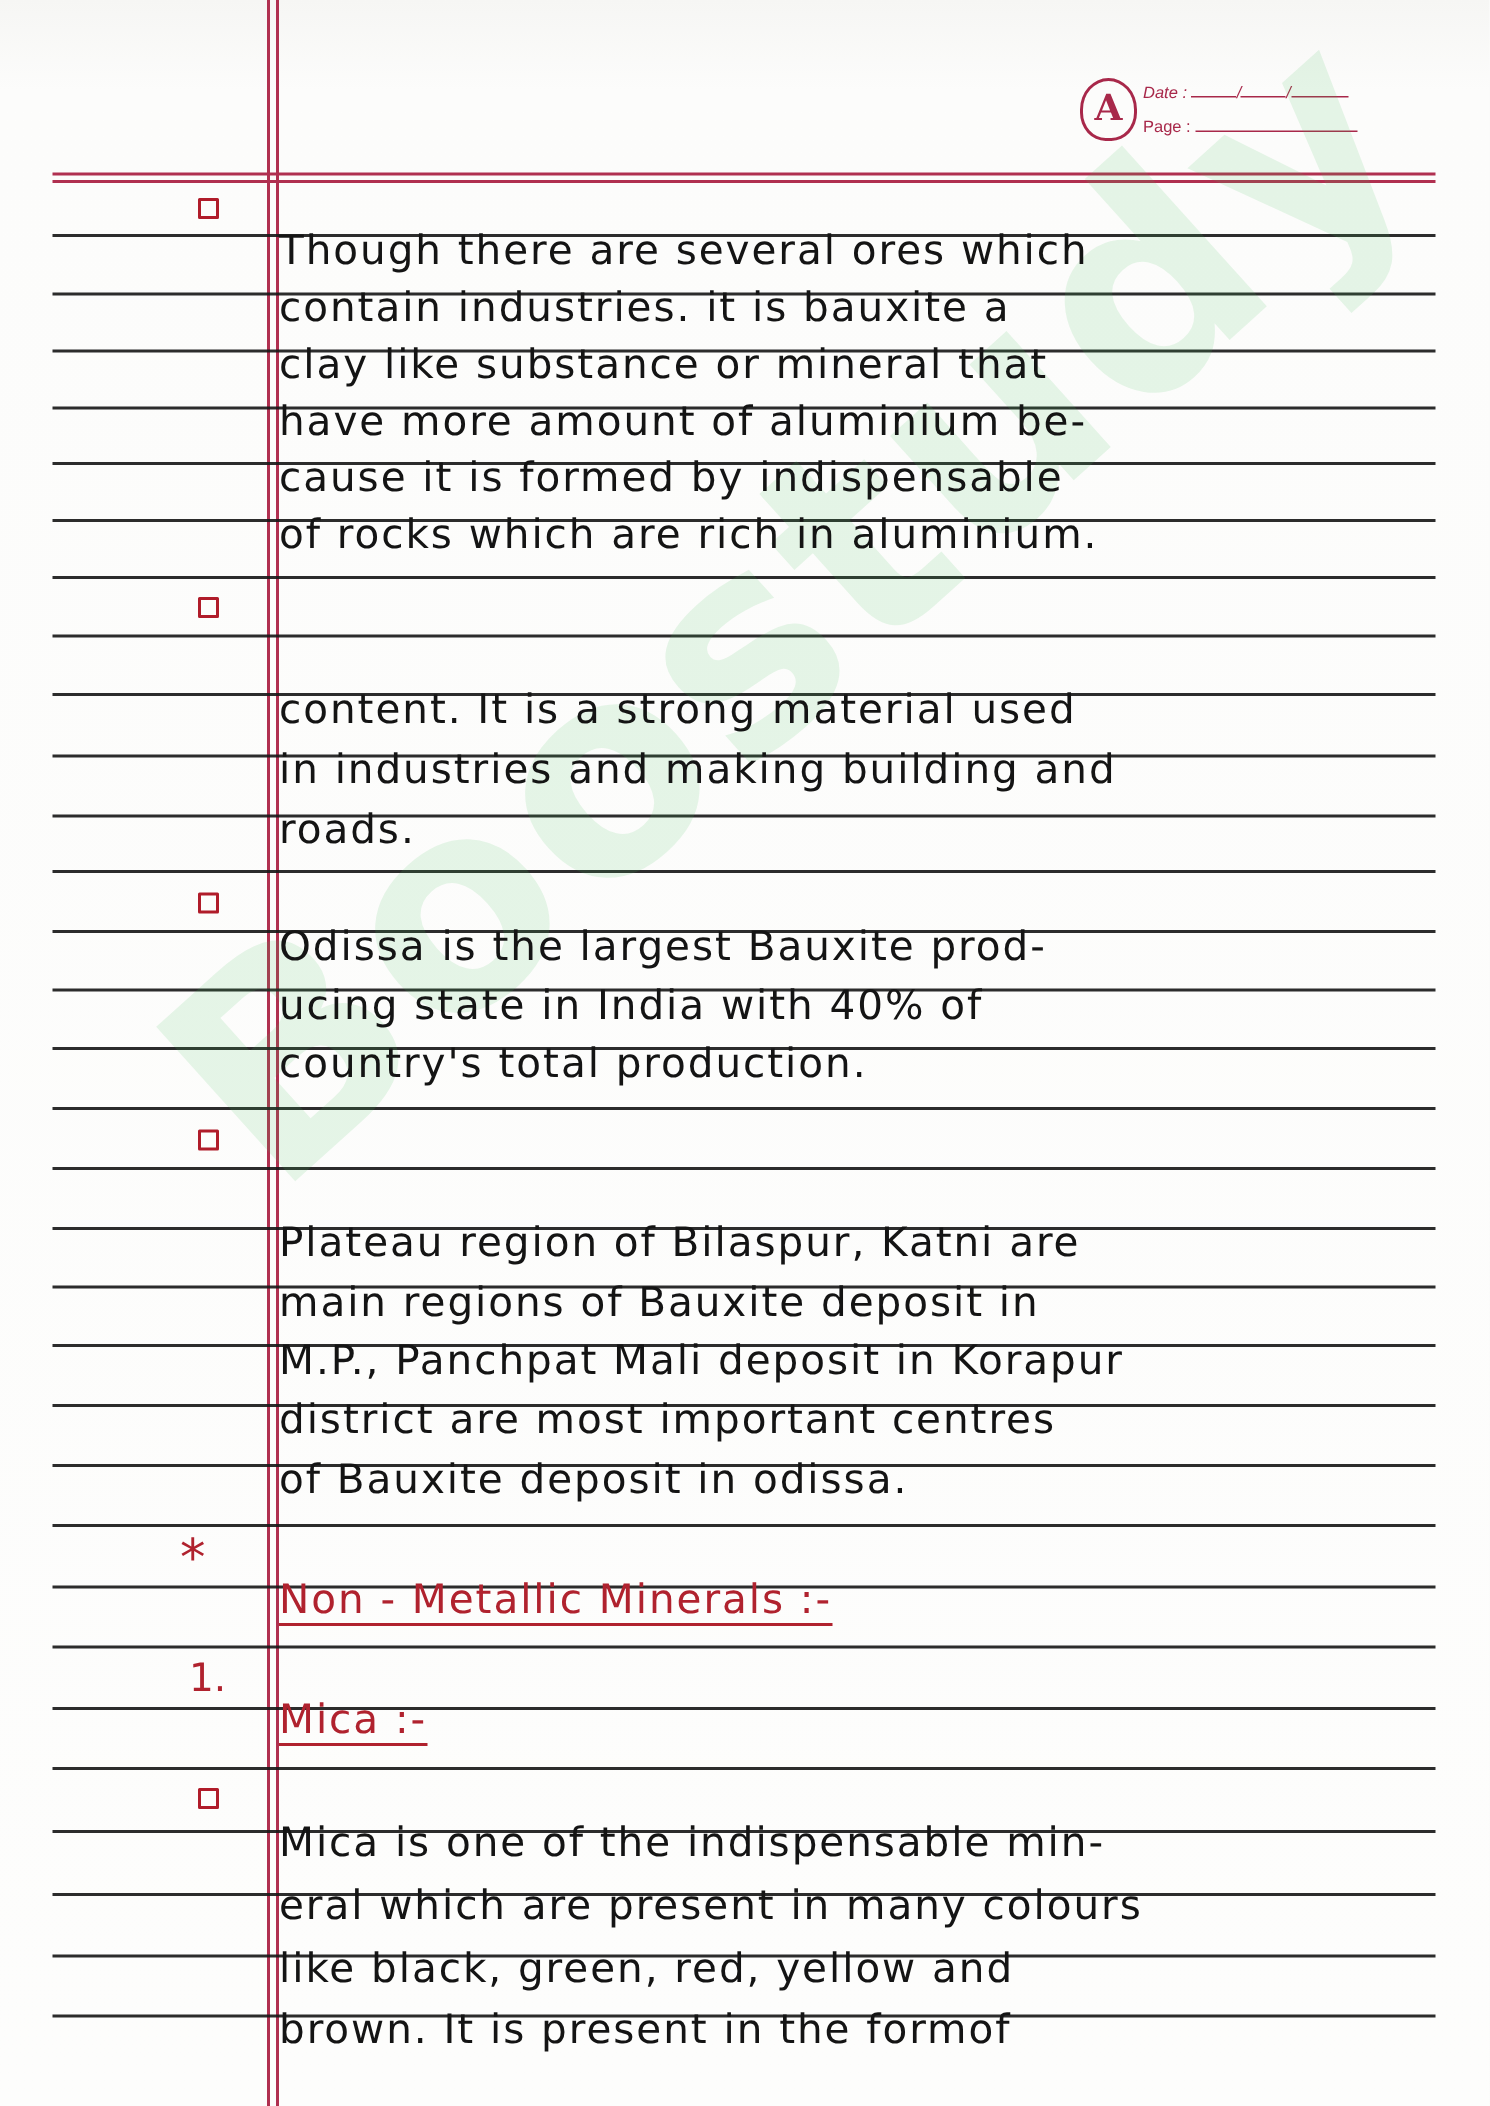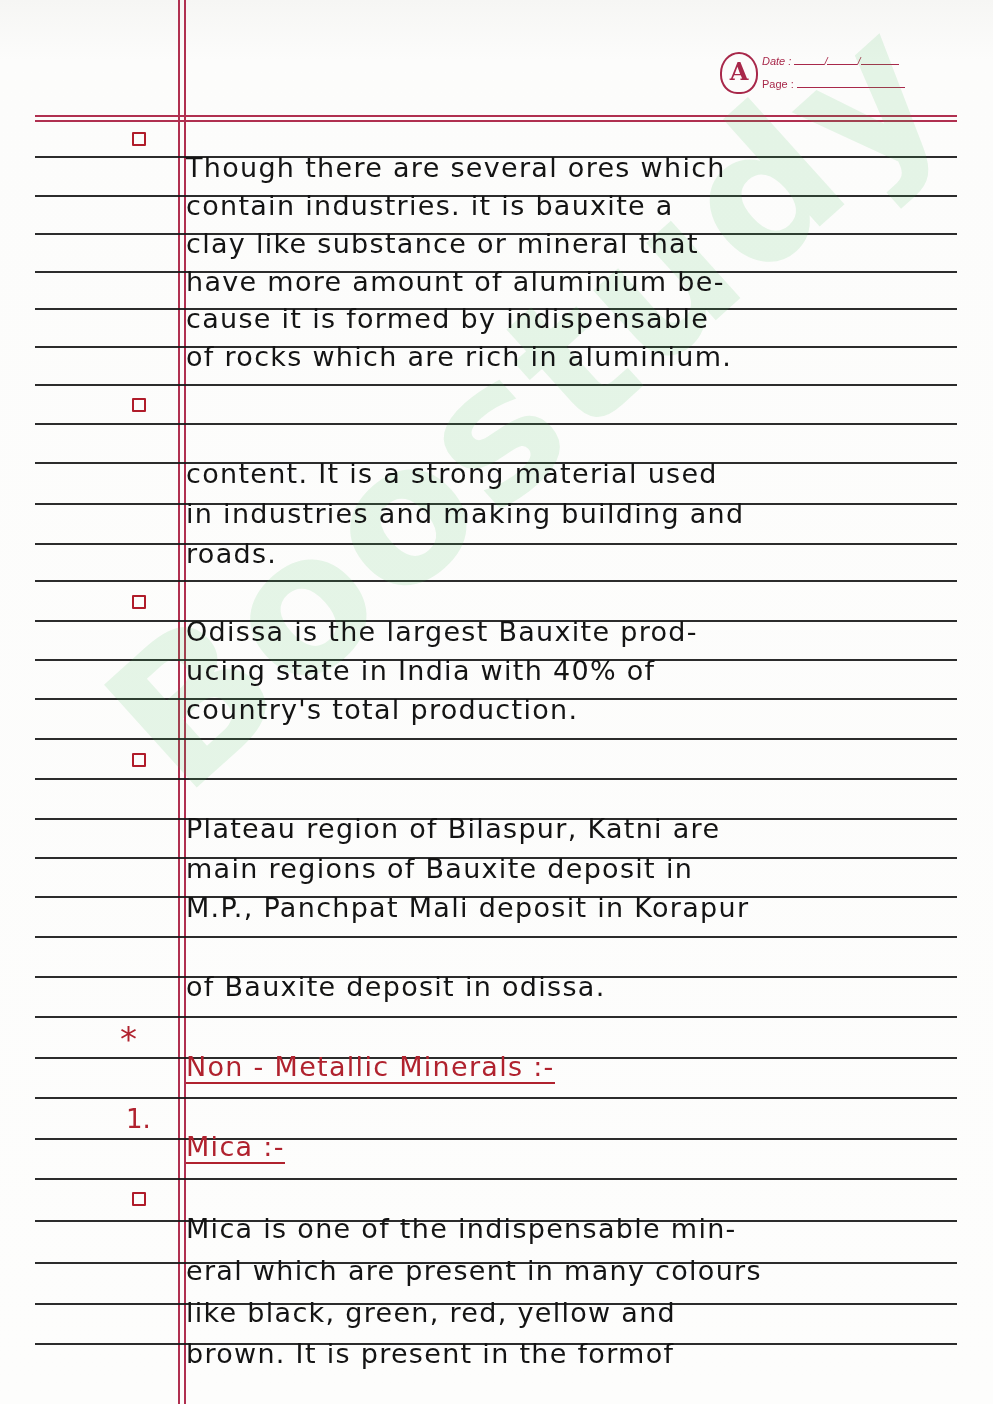--- a/index.html
+++ b/index.html
@@ -113,20 +113,21 @@
 
   <div class="bullet" style="top:595px"></div>
   <div class="tline" style="top:588px">Odissa is the largest Bauxite prod-</div>
   <div class="tline" style="top:627px">ucing state in India with 40% of</div>
   <div class="tline" style="top:666px">country's total production.</div>
 
   <div class="bullet" style="top:753px"></div>
   <div class="tline" style="top:825px">main regions of Bauxite deposit in</div>
   <div class="tline" style="top:785px">Plateau region of Bilaspur, Katni are</div>
   <div class="tline" style="top:864px">M.P., Panchpat Mali deposit in Korapur</div>
+  <div class="tline" style="top:903px">district are most important centres</div>
   <div class="tline" style="top:943px">of Bauxite deposit in odissa.</div>
 
   <div class="star" style="top:1024px">*</div>
   <div class="tline heading" style="top:1023px">
     <span class="heading-u">Non - Metallic Minerals :-</span>
   </div>
 
   <div class="num" style="top:1104px">1.</div>
   <div class="tline heading" style="top:1103px">
     <span class="heading-u" style="color:#b0222e">Mica :-</span>

